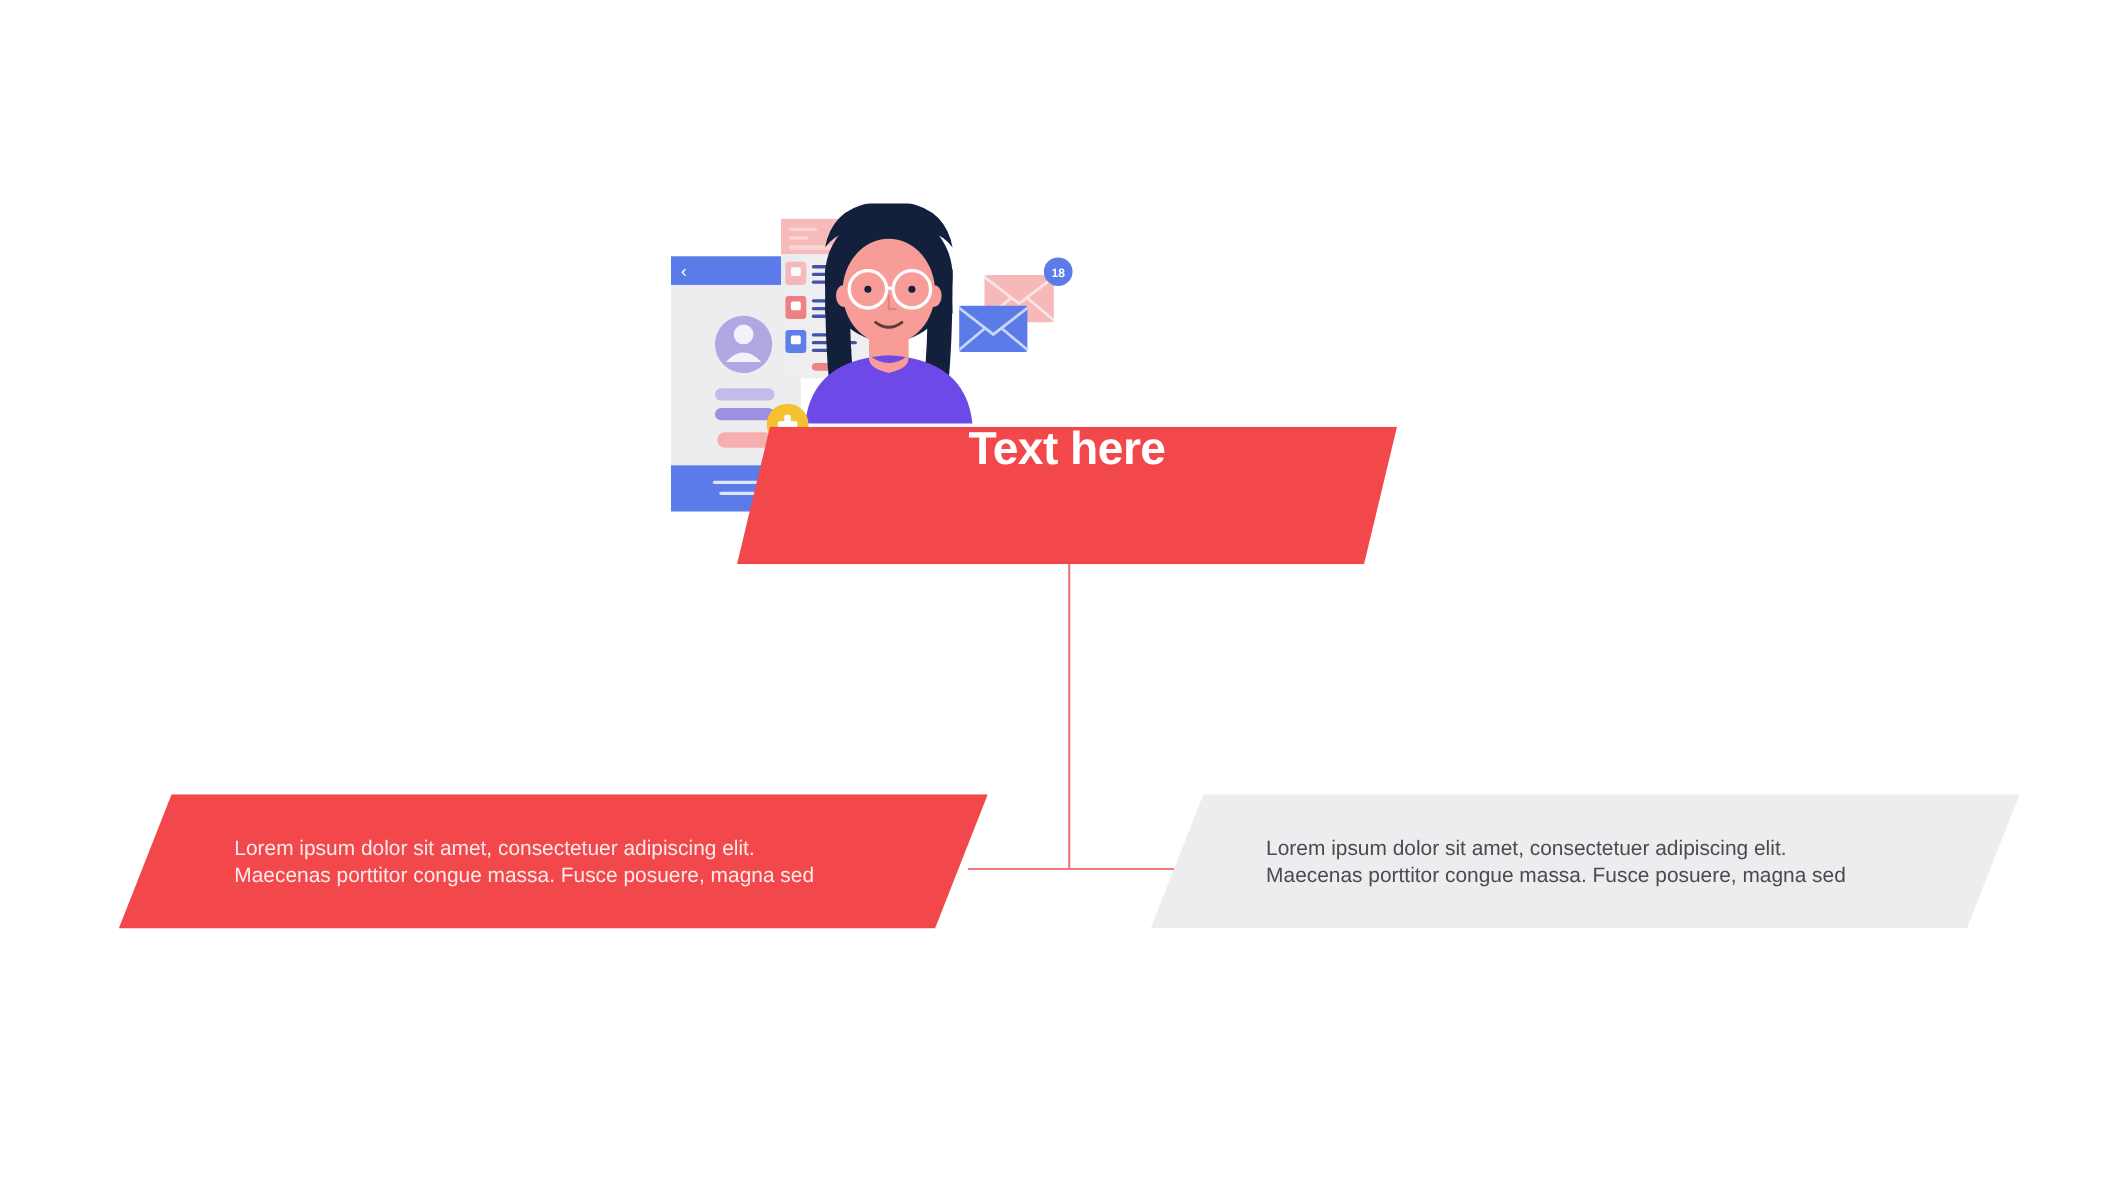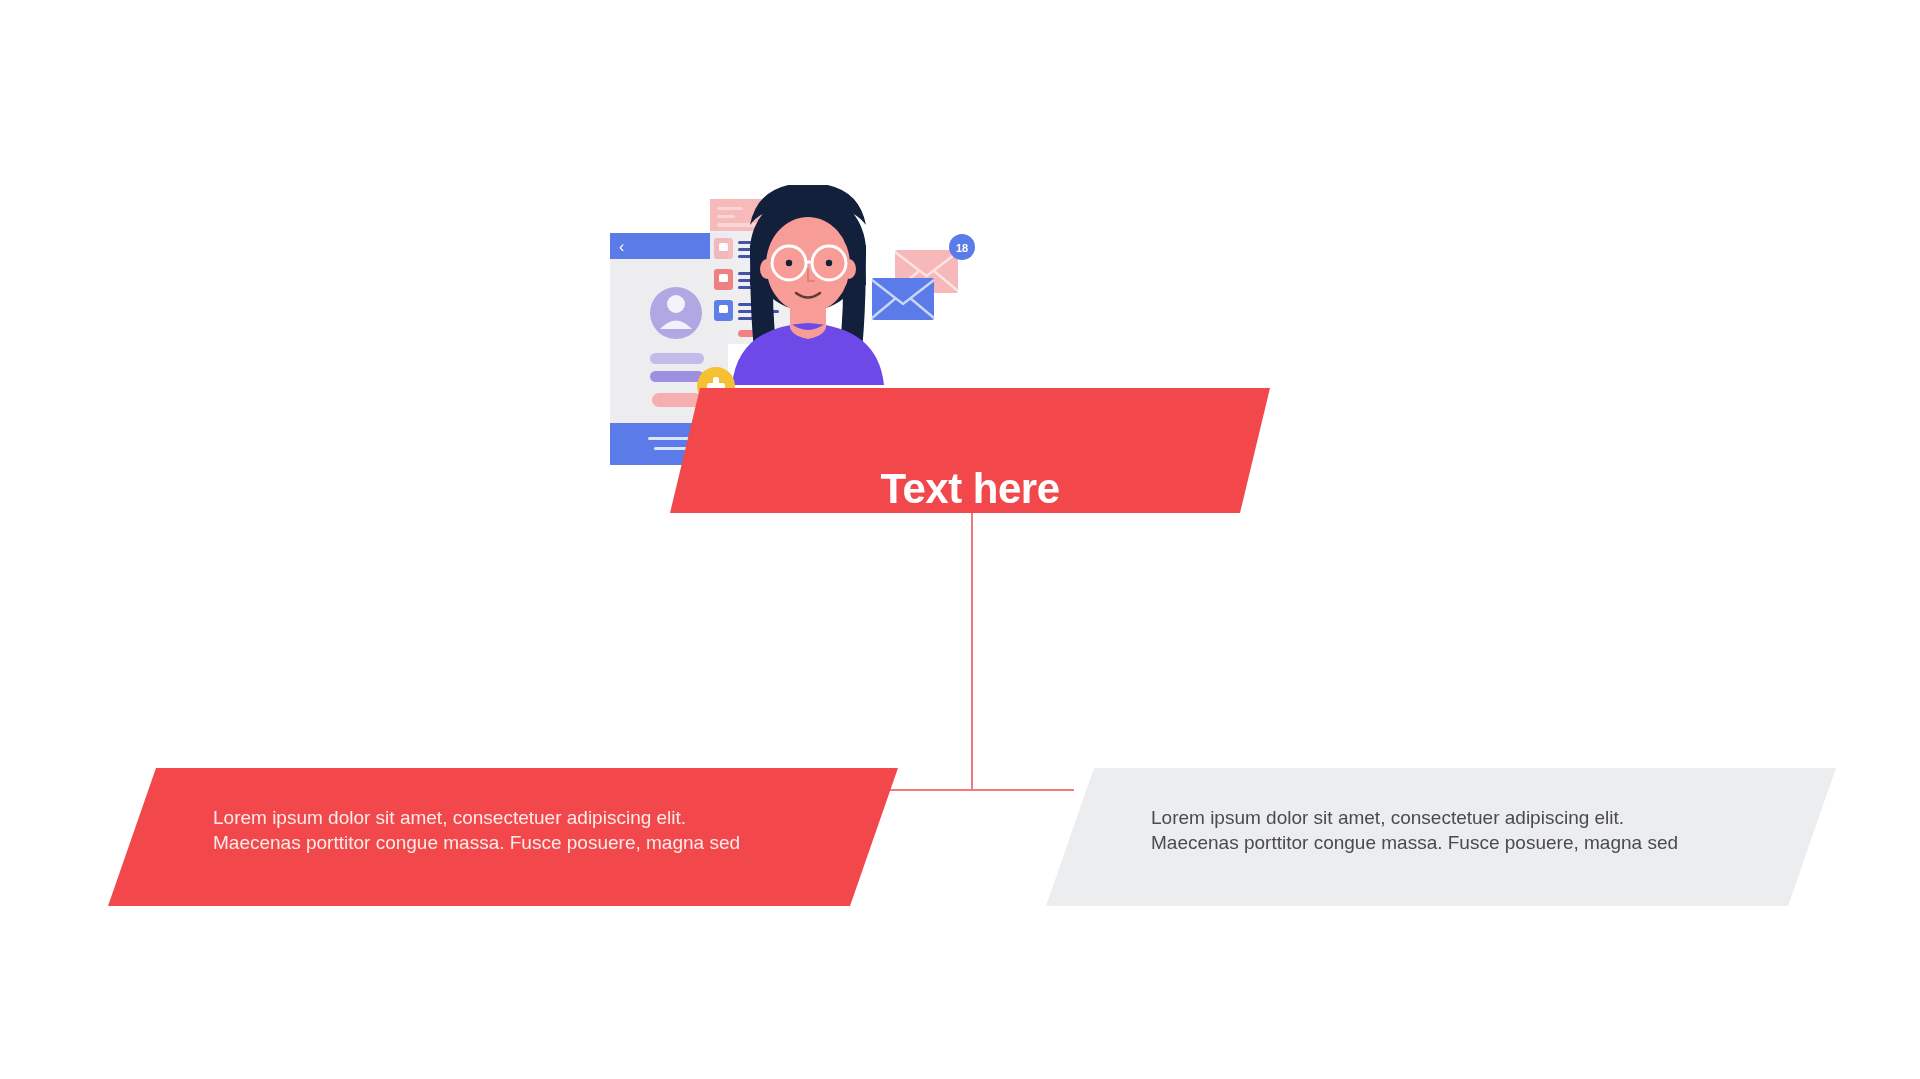--- a/index.html
+++ b/index.html
@@ -34,43 +34,42 @@
     height: 1079px;
     pointer-events: none;
   }
   .banner {
     position: absolute;
     left: 670px;
     top: 388px;
     width: 600px;
     height: 125px;
     display: flex;
-    align-items: flex-end;
+    align-items: flex-start;
     justify-content: center;
   }
   .banner-shape {
     position: absolute;
     left: 0; top: 0;
     width: 100%;
     height: 100%;
   }
   .banner-label {
     position: relative;
     z-index: 2;
     color: #ffffff;
     font-size: 42px;
     font-weight: bold;
     letter-spacing: -0.5px;
     text-align: center;
     margin-top: -4px;
   }
   .leaf-box {
     position: absolute;
-    height: 138px;
-    margin-top: 46px;
+    height: 122px;
   }
   .leaf-shape {
     position: absolute;
     left: 0; top: 0;
     width: 100%;
     height: 100%;
   }
   .leaf-text {
     position: relative;
     z-index: 2;

